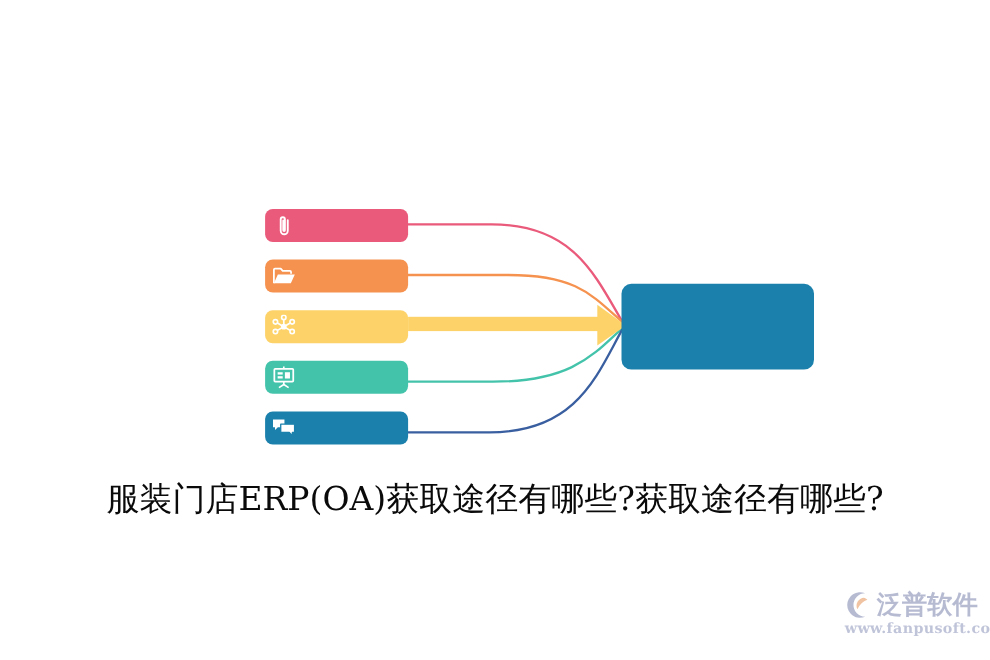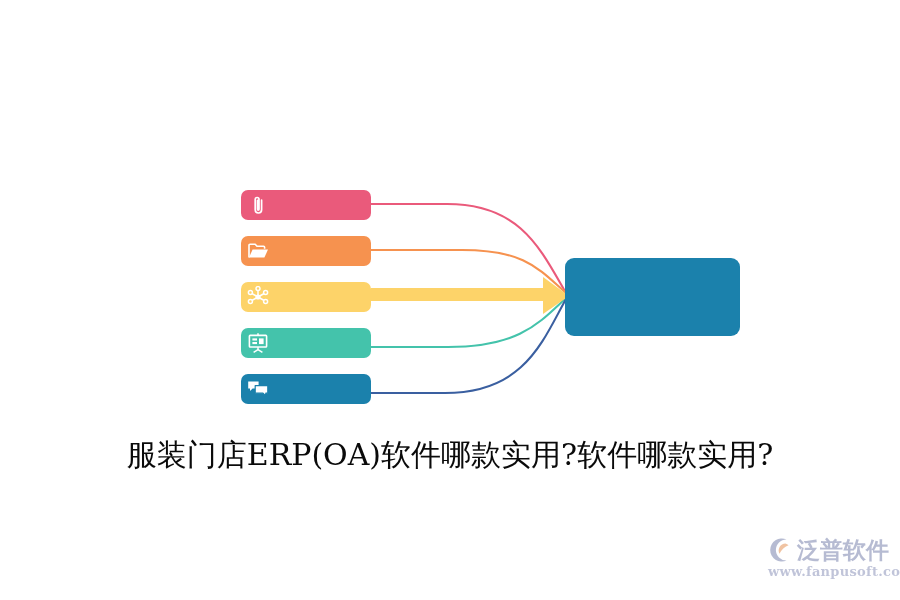--- a/index.html
+++ b/index.html
@@ -226,21 +226,21 @@
       </span>
       <span class="box-label"></span>
     </div>
 
     <div id="target-box" style="background:#1b81ac;">
       <span class="target-label"></span>
     </div>
 
   </div>
 
-  <div id="title">服装门店ERP(OA)软件哪款实用?软件哪款实用?</div>
+  <div id="title">服装门店ERP(OA)获取途径有哪些?获取途径有哪些?</div>
 
   <div id="watermark">
     <div class="wm-top">
       <span class="wm-mark">
         <svg width="28" height="28" viewBox="0 0 28 28">
           <path d="M20.5 3.4 A11.6 11.6 0 1 0 20.5 24.6 A9.0 9.0 0 1 1 20.5 3.4 Z" fill="#8b93b8"></path>
           <path d="M19.4 7.4 a7.2 7.2 0 0 0 -6.0 10.4 c2.4 -4.6 5.6 -7.4 9.2 -8.6 a7.1 7.1 0 0 0 -3.2 -1.8 Z" fill="#e8a06a"></path>
         </svg>
       </span>
       <span class="wm-name">泛普软件</span>

